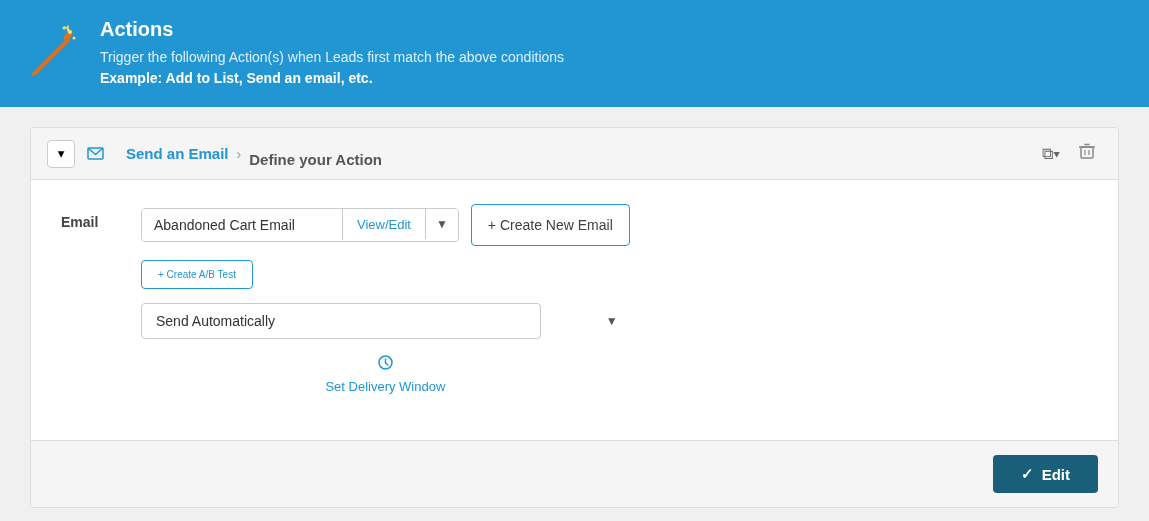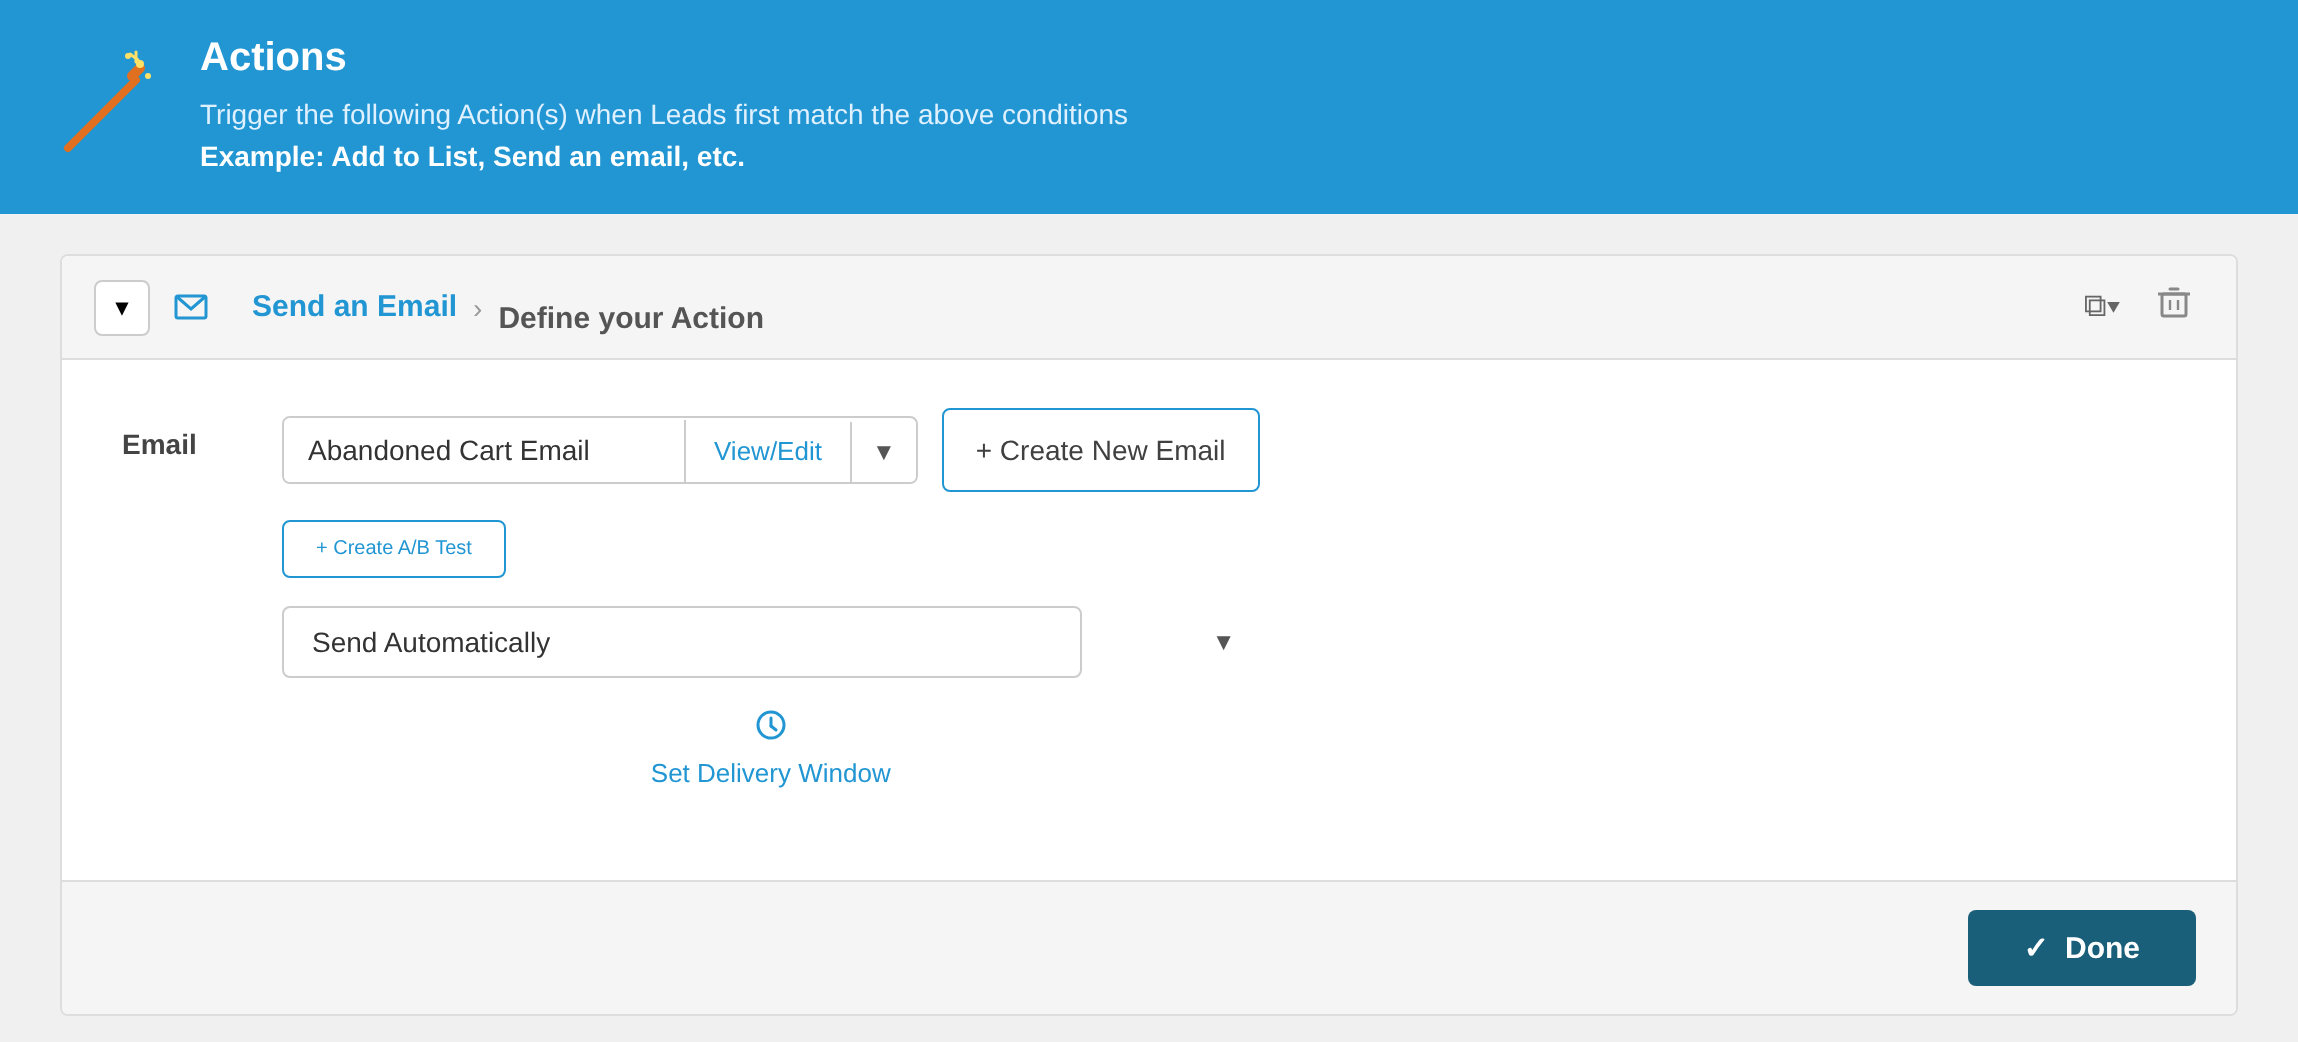--- a/index.html
+++ b/index.html
@@ -145,21 +145,21 @@
       flex-direction: column;
       gap: 14px;
     }
     .email-select-row {
       display: flex;
       align-items: center;
       gap: 12px;
     }
     .email-select-group {
       display: flex;
-      align-items: flex-end;
+      align-items: flex-start;
       border: 1px solid #ccc;
       border-radius: 4px;
       overflow: hidden;
     }
     .email-select-value {
       padding: 8px 12px;
       font-size: 14px;
       color: #333;
       background: #fff;
       min-width: 200px;
@@ -362,18 +362,18 @@
             </span>
             <span>Set Delivery Window</span>
           </a>
         </div>
       </div>
     </div>
 
     <div class="card-footer">
       <button class="done-btn">
         <span>✓</span>
-        <span>Done</span>
+        <span>Edit</span>
       </button>
     </div>
 
   </div>
 </div>
 
 </body></html>

